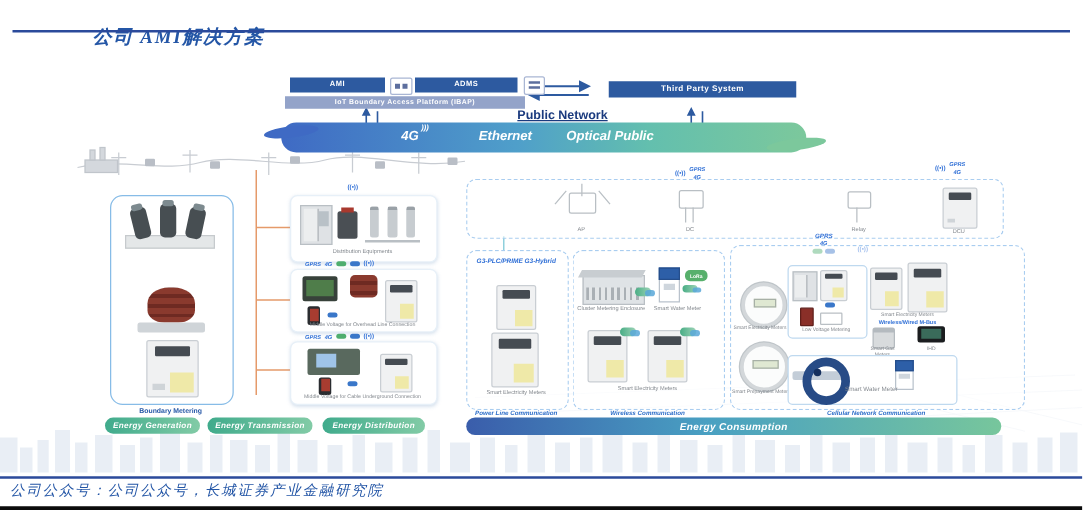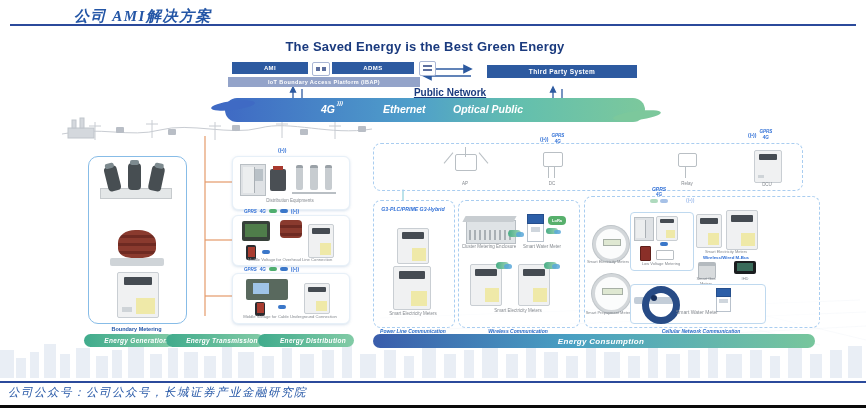--- a/index.html
+++ b/index.html
@@ -100,21 +100,21 @@
   .ihd{background:#1b1d1f;border-radius:2px;}
   .ihd i{position:absolute;left:12%;top:15%;width:76%;height:64%;background:#3a6b5a;display:block;}
   .torus{border-radius:50%;border:7px solid #274b86;background:transparent;}
   .pipe{background:#c3cdd8;border-radius:2px;}
   .hub{background:#16305e;border-radius:50%;}
   .antbox{background:#fff;border:1px solid #b9bfc4;border-radius:2px;}
   .ant{position:absolute;width:1px;background:#b9bfc4;}
   
   .pill{border-radius:8px;color:#fff;font-weight:bold;font-style:italic;text-align:center;
         display:flex;align-items:center;justify-content:center;
-        background:linear-gradient(90deg,#40ab8c,#82cba6);font-size:6.5px;letter-spacing:.3px;padding-left:14px;}
+        background:linear-gradient(90deg,#40ab8c,#82cba6);font-size:6.5px;letter-spacing:.3px;}
   .pill.big{background:linear-gradient(90deg,#3a5dab 0%,#49a0c2 45%,#77c69c 100%);font-size:8px;}
   svg.overlay{position:absolute;left:0;top:0;pointer-events:none;}
 </style>
 </head>
 <body>
 
 <div id="stage">
 
   <svg class="overlay" width="866" height="410" viewBox="0 0 866 410">
 
@@ -211,24 +211,23 @@
         <line x1="302" y1="89" x2="302" y2="100"></line>
           <polygon points="299.5,100 304.5,100 302,105"></polygon>
         <line x1="553" y1="104" x2="553" y2="92"></line>
           <polygon points="550.5,92 555.5,92 553,87"></polygon>
         <line x1="562" y1="89" x2="562" y2="101"></line>
           <polygon points="559.5,101 564.5,101 562,106"></polygon>
       </g>
     </g>
   </svg>
 
-  <div class="abs page-title" style="left:74px;top:7px;">公司 AMI解决方案</div>
+  <div class="abs page-title" style="left:74px;top:20px;">公司 AMI解决方案</div>
   <div class="abs rule-blue" style="left:10px;top:24px;width:846px;height:2px;"></div>
 
-  <div class="abs banner-title" style="left:230px;top:39px;width:390px;">The Saved Energy is the Best Green Energy</div>
 
   <div class="abs bar" style="left:232px;top:62px;width:76px;height:12px;">AMI</div>
   <div class="abs chip-box" style="left:312px;top:62px;width:16px;height:12px;">
     <i style="left:3px;top:4px;width:4px;height:4px;"></i>
     <i style="left:9px;top:4px;width:4px;height:4px;"></i>
   </div>
   <div class="abs bar" style="left:332px;top:62px;width:82px;height:12px;">ADMS</div>
   <div class="abs chip-box" style="left:419px;top:61px;width:15px;height:13px;">
     <i style="left:3px;top:3px;width:9px;height:2px;"></i>
     <i style="left:3px;top:7px;width:9px;height:2px;"></i>

